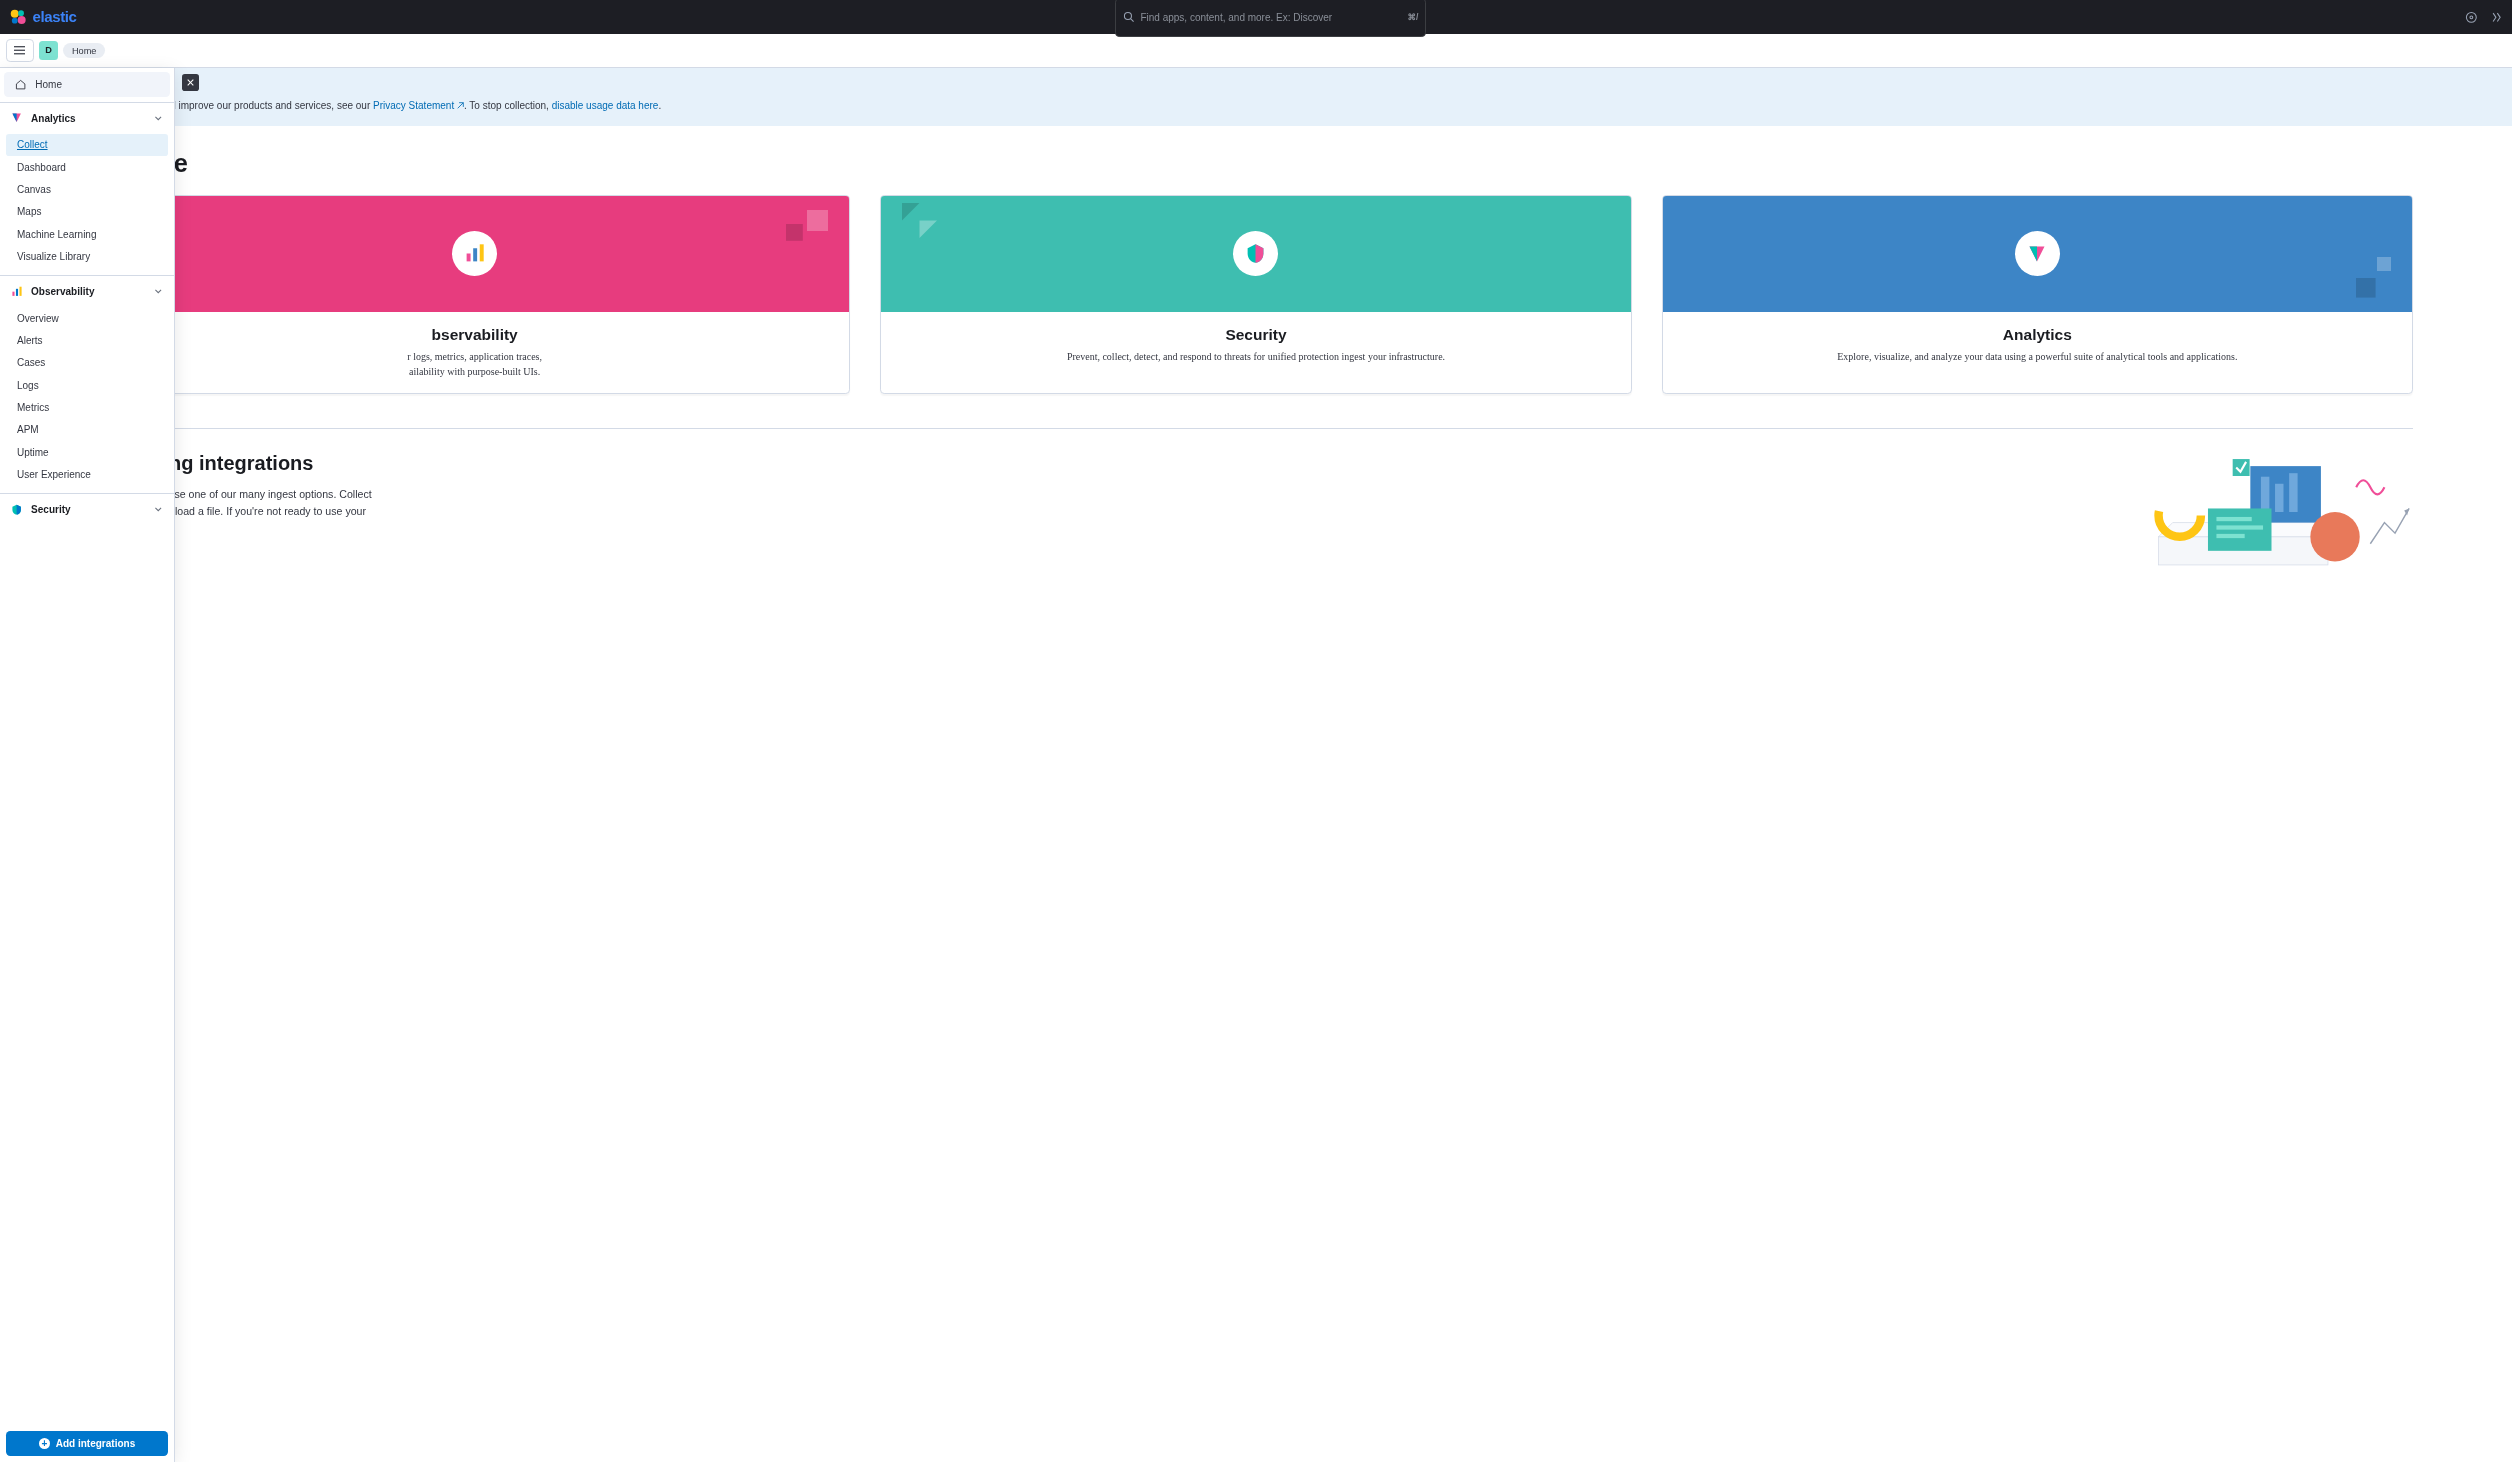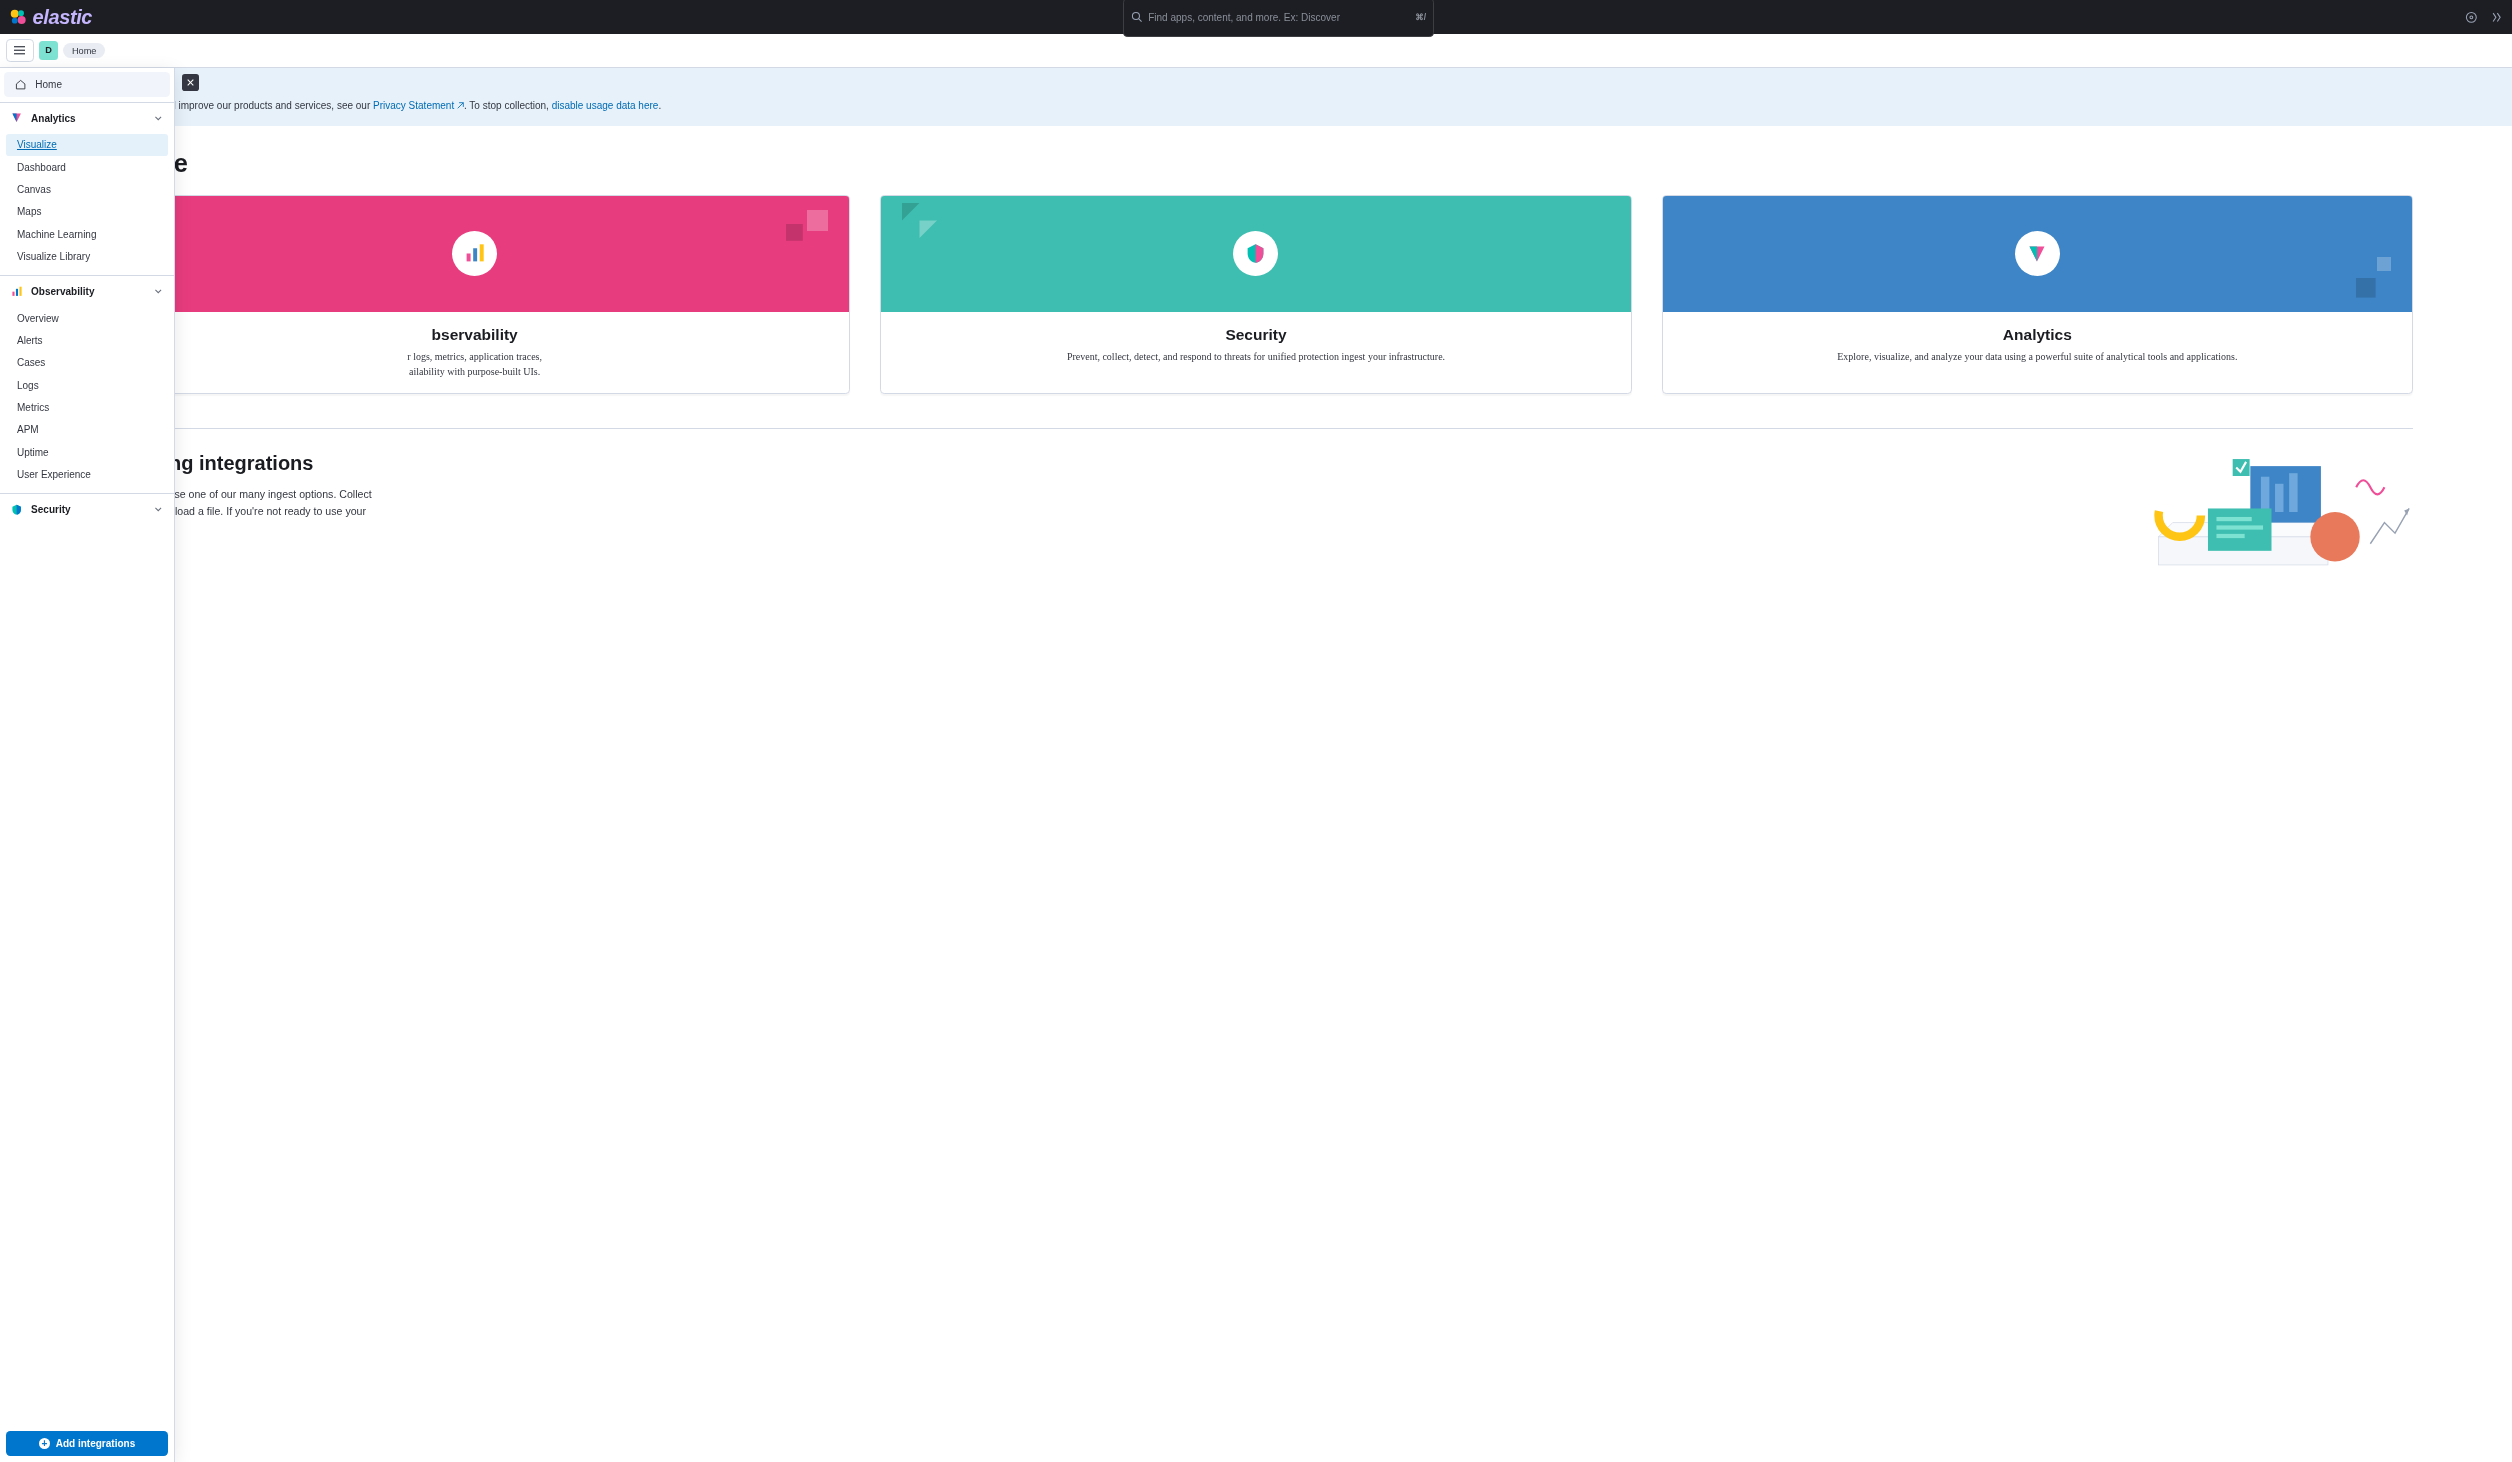--- a/index.html
+++ b/index.html
@@ -2,21 +2,21 @@
 <html style="font-size:11.3px"><head>
 <meta charset="utf-8">
 <style>
 * { margin: 0; padding: 0; box-sizing: border-box; font-family: -apple-system, BlinkMacSystemFont, "Segoe UI", Helvetica, Arial, sans-serif; }
 body { background: #fff; color: #1a1c21; overflow: hidden; }
 
 .top-header { height: 34px; background: #1d1e24; display: flex; align-items: center; padding: 0 8.5px; }
 .logo-area { display: flex; align-items: center; gap: 5.7px; }
 .logo-cluster { width: 18.4px; height: 18.4px; position: relative; }
 .logo-cluster svg { width: 18.4px; height: 18.4px; }
-.logo-text { color: #c4b5fd; font-weight: 700; font-size: 20px; letter-spacing: -0.4px; font-style: italic; }
+.logo-text { color: #3b82f6; font-weight: 700; font-size: 15px; letter-spacing: -0.4px; }
 .search-wrap { flex: 1; display: flex; justify-content: center; }
 .search-box { width: 311px; height: 39px; background: #1d1e24; border: 0.7px solid #3c3e42; border-radius: 4.2px; display: flex; align-items: center; padding: 0 7px; gap: 5.7px; }
 .search-box input { flex: 1; background: transparent; border: none; outline: none; color: #98a2b3; font-size: 10px; }
 .search-box input::placeholder { color: #8a8f98; }
 .kbd { color: #8a8f98; font-size: 8.5px; font-weight: 600; }
 .header-icons { display: flex; gap: 12.7px; align-items: center; }
 
 .sub-header { height: 34px; background: #fff; border-bottom: 0.7px solid #d3dae6; display: flex; align-items: center; padding: 0 5.7px; gap: 5.7px; }
 .hamburger { width: 28px; height: 22.6px; border: 0.7px solid #d3dae6; border-radius: 4.2px; display: flex; align-items: center; justify-content: center; cursor: pointer; }
 .avatar { width: 18.4px; height: 18.4px; background: #7de2d1; border-radius: 3.5px; display: flex; align-items: center; justify-content: center; font-weight: 700; font-size: 9.2px; color: #1a1c21; }
@@ -157,21 +157,21 @@
               </svg>
           </span>
           <span class="nav-section-title">Analytics</span>
         </div>
         <span class="ico">
           <svg width="8.5" height="8.5" viewBox="0 0 12 12" fill="none" stroke="#69707d" stroke-width="1.5">
               <path d="M2 4 L6 8 L10 4"></path>
             </svg>
         </span>
       </div>
-      <div class="nav-sub active">Visualize</div>
+      <div class="nav-sub active">Collect</div>
       <div class="nav-sub">Dashboard</div>
       <div class="nav-sub">Canvas</div>
       <div class="nav-sub">Maps</div>
       <div class="nav-sub">Machine Learning</div>
       <div class="nav-sub">Visualize Library</div>
 
       <div class="nav-divider" style="margin-top:7px"></div>
       <div class="nav-section">
         <div class="nav-section-left">
           <span class="ico">

